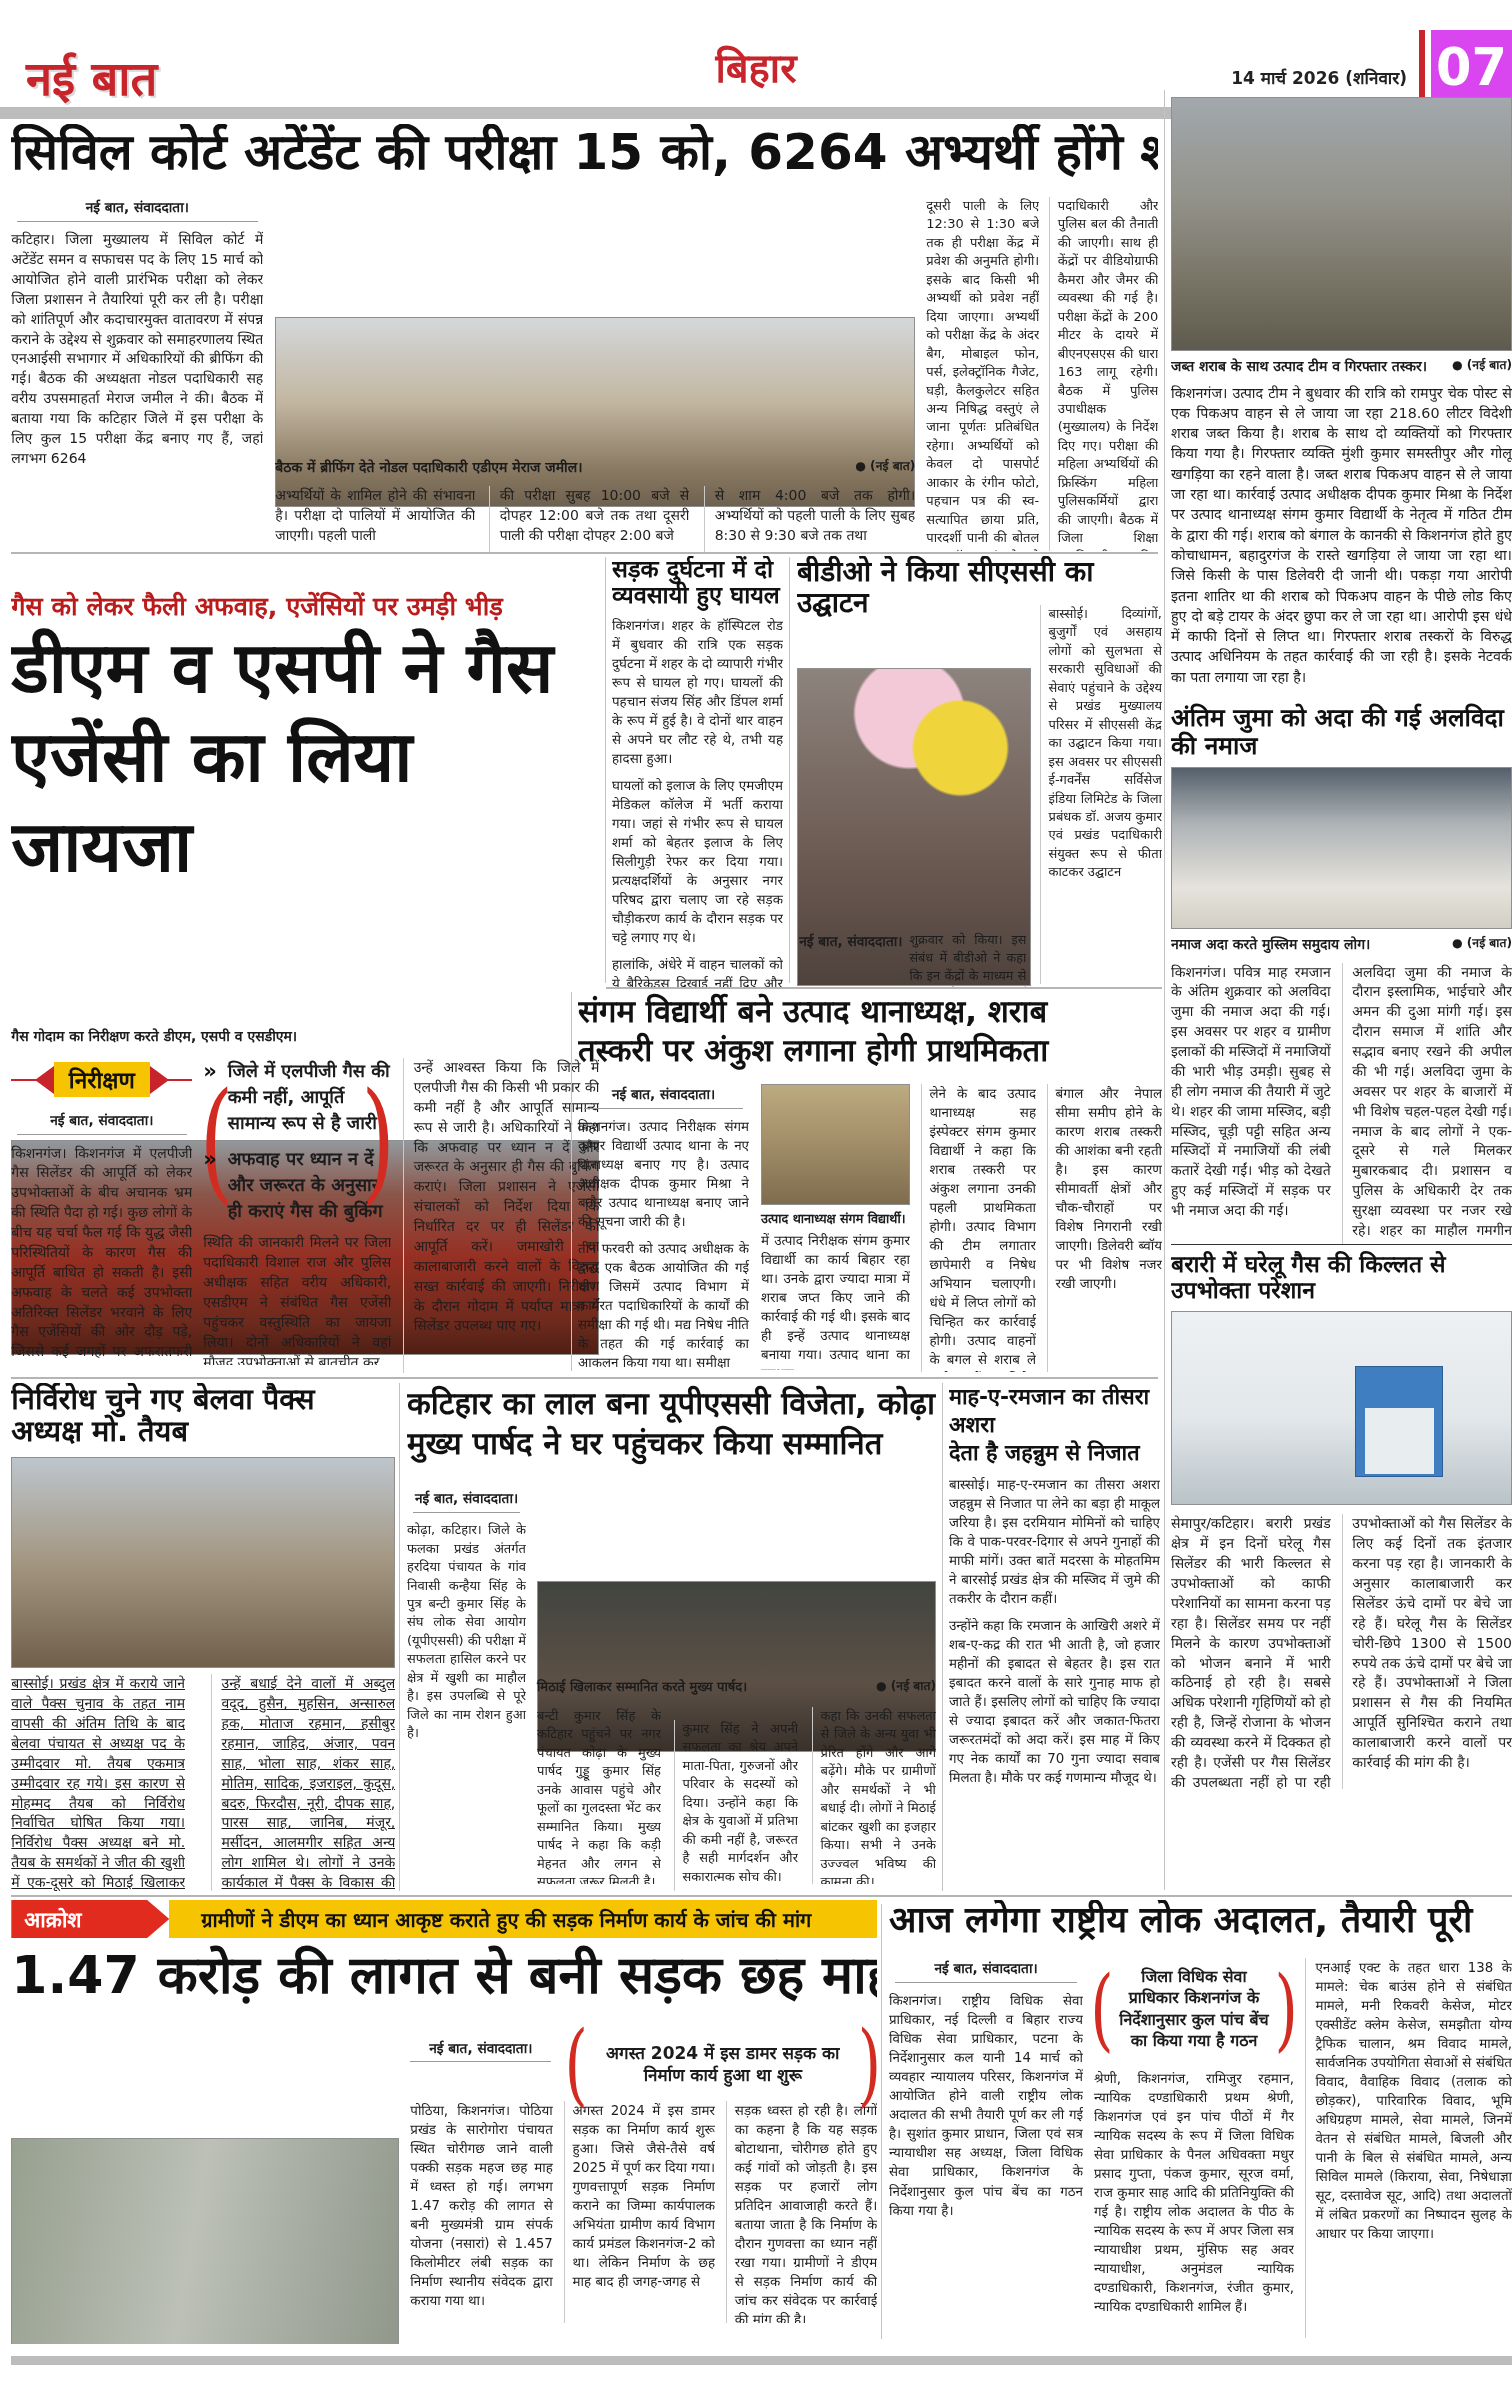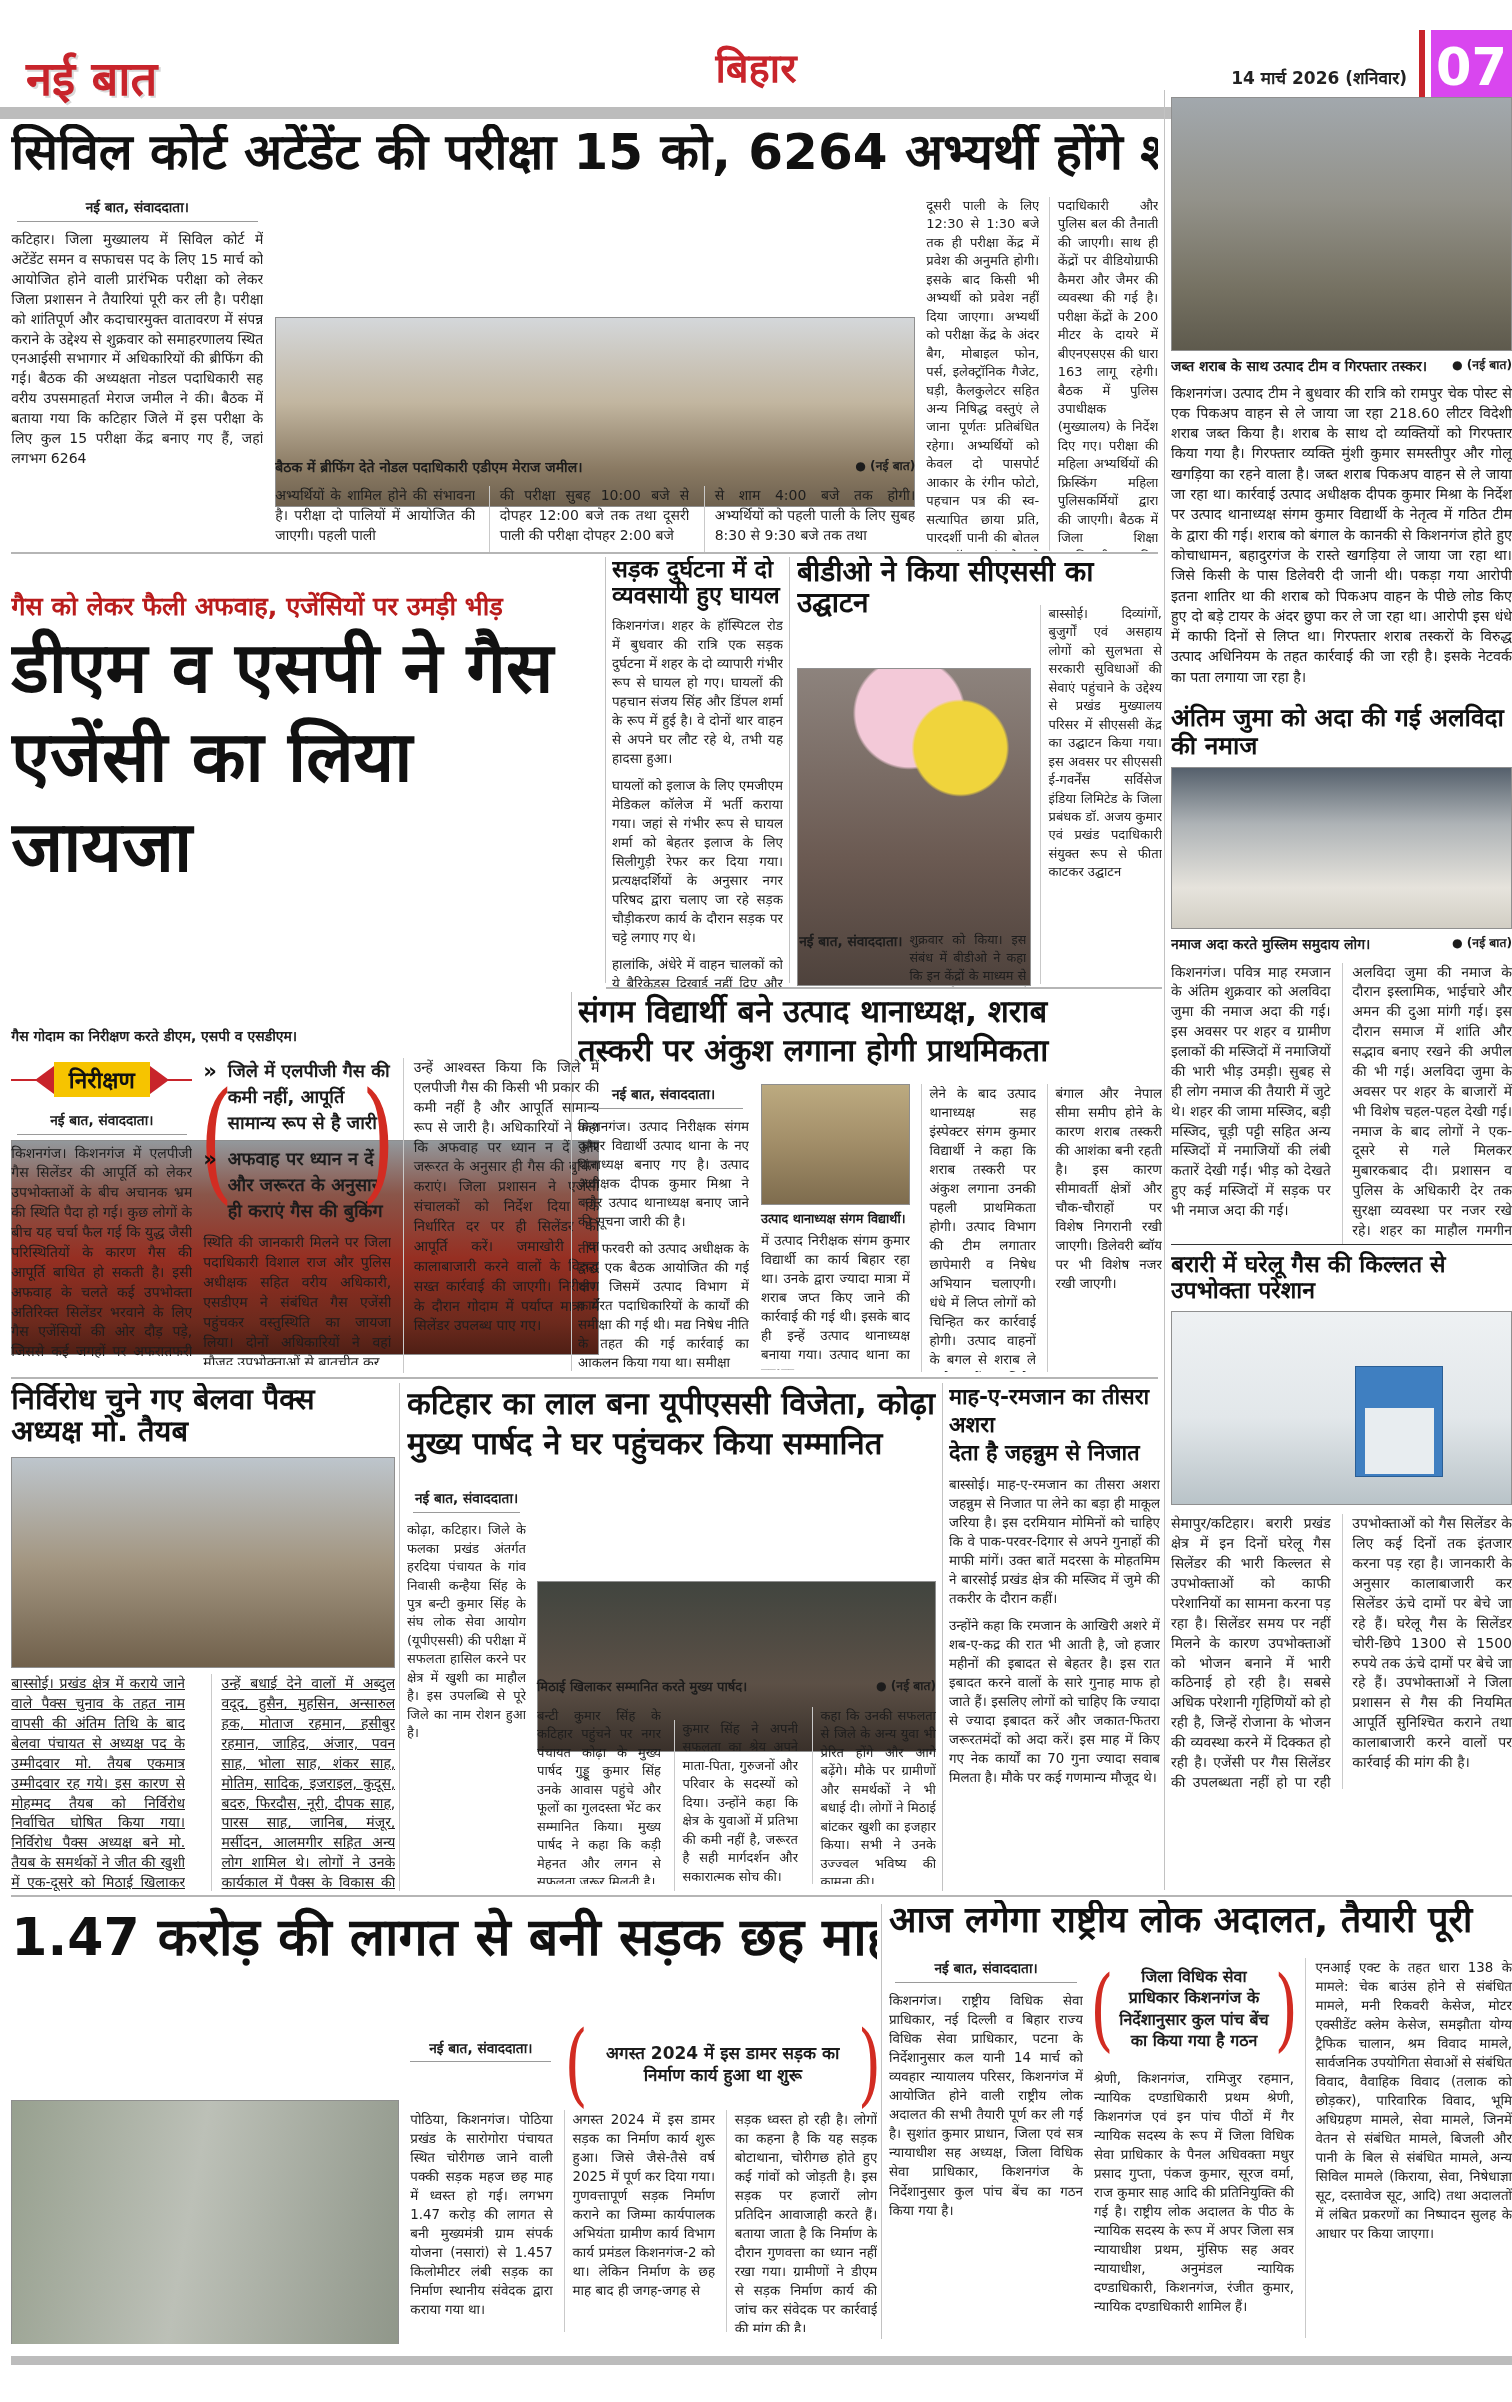--- a/index.html
+++ b/index.html
@@ -248,30 +248,34 @@
     <span>देता है जहन्नुम से निजात</span>
   </h2>
   <div class="body jtxt" style="margin-top:7.5px;font-size:13.4px;">
     <p>बास्सोई। माह-ए-रमजान का तीसरा अशरा जहन्नुम से निजात पा लेने का बड़ा ही माकूल जरिया है। इस दरमियान मोमिनों को चाहिए कि वे पाक-परवर-दिगार से अपने गुनाहों की माफी मांगें। उक्त बातें मदरसा के मोहतमिम ने बारसोई प्रखंड क्षेत्र की मस्जिद में जुमे की तकरीर के दौरान कहीं।</p>
     <p>उन्होंने कहा कि रमजान के आखिरी अशरे में शब-ए-कद्र की रात भी आती है, जो हजार महीनों की इबादत से बेहतर है। इस रात इबादत करने वालों के सारे गुनाह माफ हो जाते हैं। इसलिए लोगों को चाहिए कि ज्यादा से ज्यादा इबादत करें और जकात-फितरा जरूरतमंदों को अदा करें। इस माह में किए गए नेक कार्यों का 70 गुना ज्यादा सवाब मिलता है। मौके पर कई गणमान्य मौजूद थे।</p>
   </div>
 </div>
 
 <div class="divider" style="left:11.3px;top:1895px;width:1501px;"></div>
 <div class="abs" style="left:11.3px;top:1900px;width:866px;height:444px;overflow:hidden;">
+  <div class="banner">
+    <div class="banner-red">आक्रोश</div>
+    <div class="banner-yellow">ग्रामीणों ने डीएम का ध्यान आकृष्ट कराते हुए की सड़क निर्माण कार्य के जांच की मांग</div>
+  </div>
   <h1 class="headline" style="font-size:52px;margin-top:7.5px;white-space:nowrap;">1.47 करोड़ की लागत से बनी सड़क छह माह में ध्वस्त</h1>
   <div class="abs photo ph-road" style="left:0;top:134px;width:388px;height:303px;">
     
   </div>
   <div class="abs" style="left:399px;top:134px;width:467px;height:311px;">
     <div style="display:flex;align-items:flex-start;gap:17px;">
       <span class="byline" style="width:141px;margin:3.8px 0 0 0;">नई बात, संवाददाता।</span>
       <div class="pullq pq-med" style="flex:1;font-size:17px;">अगस्त 2024 में इस डामर सड़क का निर्माण कार्य हुआ था शुरू</div>
     </div>
-    <div style="display:flex;gap:11.3px;margin-top:15px;height:222px;overflow:hidden;">
+    <div style="display:flex;gap:11.3px;margin-top:6px;height:222px;overflow:hidden;">
       <div class="body jtxt" style="flex:1;font-size:13.4px;">पोठिया, किशनगंज। पोठिया प्रखंड के सारोगोरा पंचायत स्थित चोरीगछ जाने वाली पक्की सड़क महज छह माह में ध्वस्त हो गई। लगभग 1.47 करोड़ की लागत से बनी मुख्यमंत्री ग्राम संपर्क योजना (नसारां) से 1.457 किलोमीटर लंबी सड़क का निर्माण स्थानीय संवेदक द्वारा कराया गया था।</div>
       <div class="body jtxt" style="flex:1;font-size:13.4px;border-left:0.9px solid #c9c9c9;padding-left:7.5px;">अगस्त 2024 में इस डामर सड़क का निर्माण कार्य शुरू हुआ। जिसे जैसे-तैसे वर्ष 2025 में पूर्ण कर दिया गया। गुणवत्तापूर्ण सड़क निर्माण कराने का जिम्मा कार्यपालक अभियंता ग्रामीण कार्य विभाग कार्य प्रमंडल किशनगंज-2 को था। लेकिन निर्माण के छह माह बाद ही जगह-जगह से</div>
       <div class="body jtxt" style="flex:1;font-size:13.4px;border-left:0.9px solid #c9c9c9;padding-left:7.5px;">सड़क ध्वस्त हो रही है। लोगों का कहना है कि यह सड़क बोटाथाना, चोरीगछ होते हुए कई गांवों को जोड़ती है। इस सड़क पर हजारों लोग प्रतिदिन आवाजाही करते हैं। बताया जाता है कि निर्माण के दौरान गुणवत्ता का ध्यान नहीं रखा गया। ग्रामीणों ने डीएम से सड़क निर्माण कार्य की जांच कर संवेदक पर कार्रवाई की मांग की है।</div>
     </div>
   </div>
 </div>
 
 <div class="vdiv" style="left:881px;top:1904px;height:435px;"></div>
 <div class="abs" style="left:889px;top:1900px;width:623px;height:444px;overflow:hidden;">
   <h1 class="headline" style="font-size:36px;">आज लगेगा राष्ट्रीय लोक अदालत, तैयारी पूरी</h1>

